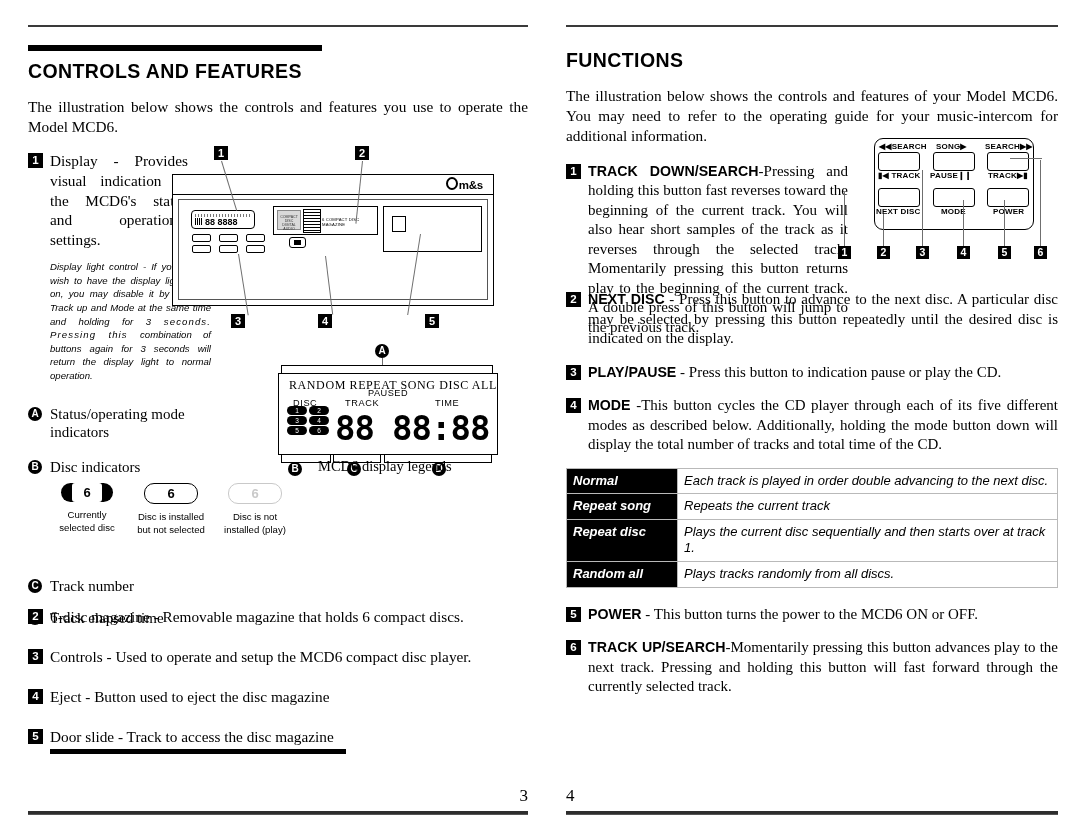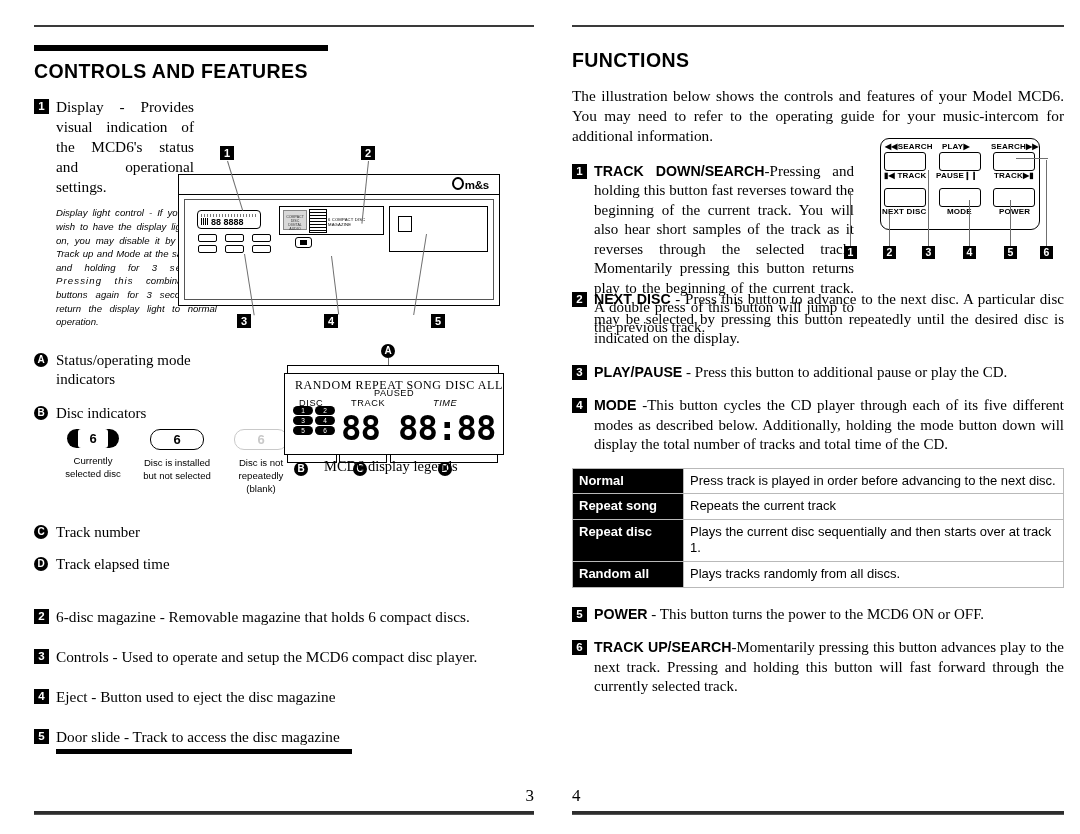--- a/index.html
+++ b/index.html
@@ -1,21 +1,21 @@
 <!DOCTYPE html>
 <html><head>
 <meta charset="utf-8">
 <style>
   html,body{margin:0;padding:0;}
   body{
     width:1080px;height:834px;background:#ffffff;
     font-family:"Liberation Serif", serif;
     color:#000;overflow:hidden;position:relative;
   }
-  .page{position:absolute;inset:0;margin-left:6px;}
+  .page{position:absolute;inset:0;}
   .col{position:absolute;top:0;height:834px;}
   .col-left{left:28px;width:500px;}
   .col-right{left:566px;width:492px;}
 
   .rule-top{height:2px;background:#3a3a3a;margin-top:25px;}
   .rule-bottom{position:absolute;bottom:19px;left:0;width:100%;height:3px;
                background:#2d2d2d;border-bottom:1px solid #555;}
   .pagenum{position:absolute;bottom:28px;font-family:"Liberation Serif",serif;
            font-size:17px;}
   .pagenum-left{right:0;}
@@ -57,21 +57,21 @@
 
   
   .rrow{position:relative;font-size:15px;line-height:1.30;margin-top:14px;}
   .rrow .bd{position:absolute;left:0;top:2px;}
   .rrow .tx{display:block;margin-left:22px;text-align:justify;}
   .rrow .tx b{font-family:"Liberation Sans",sans-serif;font-size:14.2px;}
   .rrow.narrow .tx{width:260px;}
 
   
   table.modes{border-collapse:collapse;width:100%;margin-top:13px;
-              font-family:"Liberation Sans",sans-serif;}
+              font-family:"Liberation Sans",sans-serif;font-style:italic;}
   table.modes td{border:1px solid #b9b9b9;vertical-align:top;padding:4px 6px;
                  font-size:13px;line-height:1.28;}
   table.modes td.k{background:#000;color:#fff;font-weight:bold;width:98px;
                    white-space:nowrap;}
 
   
   .device{position:absolute;left:172px;top:174px;width:322px;height:132px;}
   .dev-outer{position:absolute;inset:0;border:1.3px solid #000;background:#fff;}
   .dev-topstrip{position:absolute;left:0;right:0;top:0;height:19px;
                 border-bottom:1.3px solid #000;}
@@ -178,20 +178,21 @@
 </head>
 <body>
 
 <div class="page">
 
   <div class="col col-left">
 
     <div class="rule-top"></div>
     <div class="heading-bar"></div>
     <h1 class="sec">CONTROLS AND FEATURES</h1>
+    <p class="intro">The illustration below shows the controls and features you use to operate the Model MCD6.</p>
 
     <div class="item" style="margin-top:14px;width:160px;">
       <span class="bd badge">1</span>
       <span class="tx">Display - Provides visual indication of the MCD6's status and operational settings.</span>
     </div>
 
     <div class="note-italic" style="margin:10px 0 0 22px;">
       <span>Display light control - If you do not wish to have the display light come on, you may disable it by pressing Track up and Mode at the same time and holding for 3 </span><span class="sp">seconds. Pressing this </span><span>combination of buttons again for 3 seconds will return the display light to normal operation.</span>
     </div>
 
@@ -215,21 +216,21 @@
       <div class="sw" style="left:84px;">
         <span class="pill out">
           <span class="n">6</span>
         </span>
         <div class="cap">Disc is installed but not selected</div>
       </div>
       <div class="sw" style="left:168px;">
         <span class="pill gray">
           <span class="n">6</span>
         </span>
-        <div class="cap">Disc is not repeatedly (blank)</div>
+        <div class="cap">Disc is not installed (play)</div>
       </div>
     </div>
 
     <div class="legend-row" style="margin-top:18px;">
       <span class="cb cbadge">C</span>
       <span class="lt">Track number</span>
     </div>
 
     <div class="legend-row" style="margin-top:13px;">
       <span class="cb cbadge">D</span>
@@ -271,33 +272,33 @@
     </div>
 
     <div style="position:absolute;top:290px;left:0;width:492px;">
       <div class="rrow" style="margin-top:0;">
         <span class="bd badge">2</span>
         <span class="tx"><b>NEXT DISC</b><span> - Press this button to advance to the next disc. A particular disc may be selected by pressing this button repeatedly until the desired disc is indicated on the display.</span></span>
       </div>
 
       <div class="rrow">
         <span class="bd badge">3</span>
-        <span class="tx"><b>PLAY/PAUSE</b><span> - Press this button to additional pause or play the CD.</span></span>
+        <span class="tx"><b>PLAY/PAUSE</b><span> - Press this button to indication pause or play the CD.</span></span>
       </div>
 
       <div class="rrow">
         <span class="bd badge">4</span>
         <span class="tx"><b>MODE</b><span> -This button cycles the CD player through each of its five different modes as described below. Additionally, holding the mode button down will display the total number of tracks and total time of the CD.</span></span>
       </div>
 
       <table class="modes">
         <tbody>
             <tr>
           <td class="k">Normal</td>
-          <td>Press track is played in order before advancing to the next disc.</td>
+          <td>Each track is played in order double advancing to the next disc.</td>
         </tr>
         <tr>
           <td class="k">Repeat song</td>
           <td>Repeats the current track</td>
         </tr>
         <tr>
           <td class="k">Repeat disc</td>
           <td>Plays the current disc sequentially and then starts over at track 1.</td>
         </tr>
         <tr>
@@ -380,21 +381,21 @@
   <div class="cmark" style="left:375px;top:344px;">A</div>
   <div class="lead" style="left:382px;top:358px;height:7px;"></div>
   <div class="bracket-top" style="left:281px;top:365px;width:210px;height:7px;"></div>
 
   <div class="disp">
     <div class="top">RANDOM  REPEAT  SONG  DISC  ALL</div>
     <div class="paused">PAUSED</div>
 
     <div class="lbl" style="left:14px;top:24px;">DISC</div>
     <div class="lbl" style="left:66px;top:24px;">TRACK</div>
-    <div class="lbl" style="left:148px;top:24px;font-style:italic;">TIME</div>
+    <div class="lbl" style="left:156px;top:24px;">TIME</div>
 
     <div class="disc-grid">
       <div class="dchip">1</div>
       <div class="dchip">2</div>
       <div class="dchip">3</div>
       <div class="dchip">4</div>
       <div class="dchip">5</div>
       <div class="dchip">6</div>
     </div>
 
@@ -416,21 +417,21 @@
   <div class="panel">
     <div class="ptxt" style="left:4px;top:3px;">
       <span>◀◀</span><span>SEARCH</span>
     </div>
     <div class="pbtn" style="left:3px;top:13px;"></div>
     <div class="ptxt" style="left:3px;top:32px;">
       <span>▮◀</span> <span>TRACK</span>
     </div>
 
     <div class="ptxt" style="left:61px;top:3px;">
-      <span>PLAY</span><span>▶</span>
+      <span>SONG</span><span>▶</span>
     </div>
     <div class="pbtn" style="left:58px;top:13px;"></div>
     <div class="ptxt" style="left:55px;top:32px;">
       <span>PAUSE</span><span>❙❙</span>
     </div>
 
     <div class="ptxt" style="left:110px;top:3px;">
       <span>SEARCH</span><span>▶▶</span>
     </div>
     <div class="pbtn" style="left:112px;top:13px;"></div>

